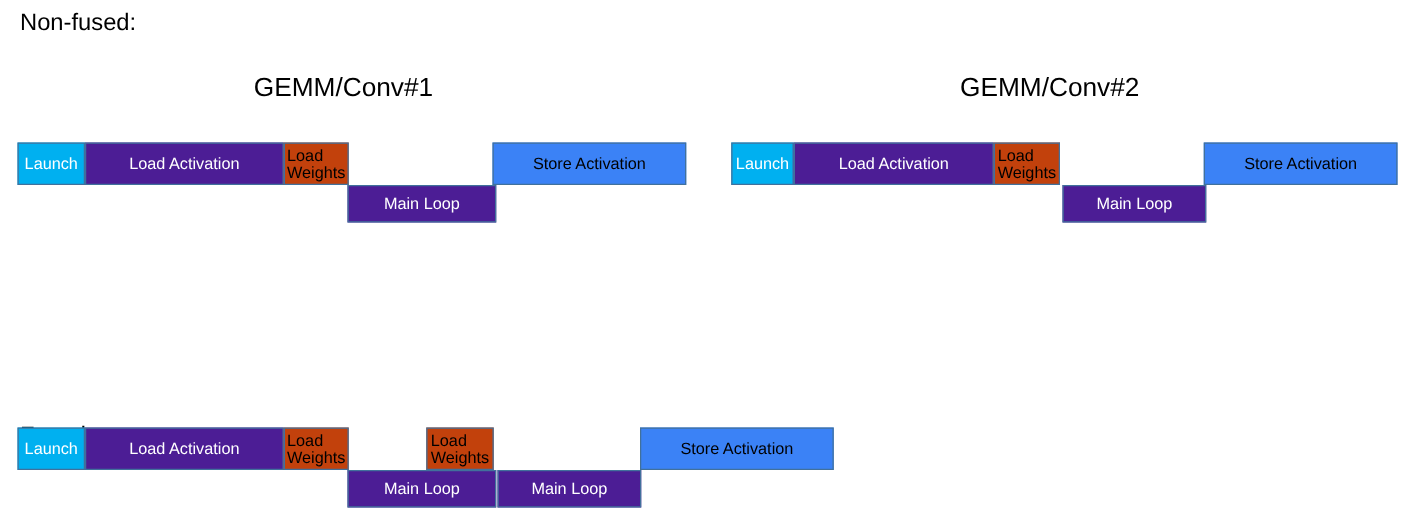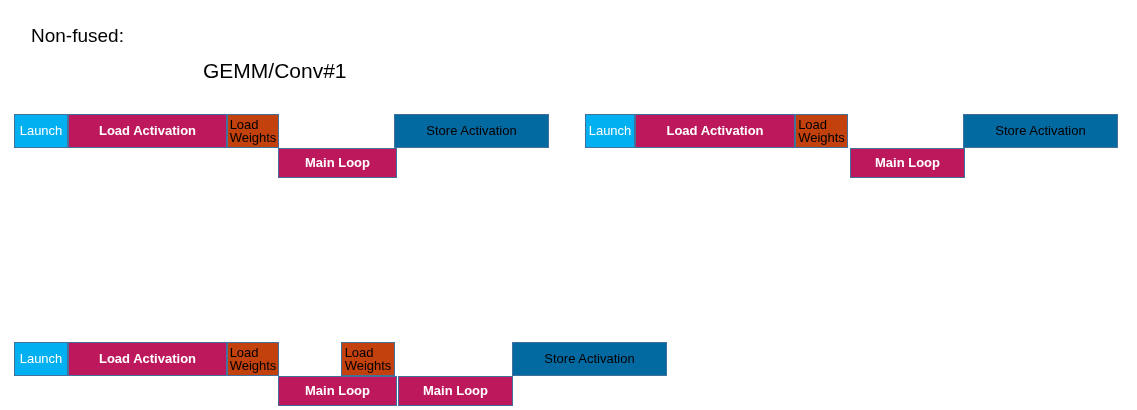--- a/index.html
+++ b/index.html
@@ -40,33 +40,34 @@
     box-sizing: border-box;
     border: 1px solid #41719C;
     display: flex;
     align-items: center;
     justify-content: center;
     line-height: 1.02;
     overflow: hidden;
     white-space: pre-line;
   }
   .blk.cyan   { background: #00B0F0; color: #ffffff; }
-  .blk.purple { background: #be185d; color: #ffffff; font-weight: bold; }
+  .blk.purple { background: #4c1d95; color: #ffffff; }
   .blk.yellow { background: #c2410c; color: #000000; }
-  .blk.orange { background: #0369a1; color: #000000; }
+  .blk.orange { background: #3b82f6; color: #000000; }
 </style>
 </head>
 <body>
 
 <div id="diagram">
 
-  <div class="section-label" id="label-non-fused" style="left: 16px; top: 26px; margin-left: 15px;">Non-fused:</div>
+  <div class="section-label" id="label-non-fused" style="left: 16px; top: 9px;">Non-fused:</div>
 
   <div class="group-title" id="title-gemm-1" style="left: 203px; top: 60px;">GEMM/Conv#1</div>
 
+  <div class="group-title" id="title-gemm-2" style="left: 768px; top: 60px;">GEMM/Conv#2</div>
 
   <div class="section-label" id="label-fused" style="left: 16px; top: 295px; margin-top: 44px;">Fused:</div>
 
   <div id="blocks-non-fused">
       <div class="blk cyan" style="left: 14px; top: 114px; width: 54px; height: 34px; font-size: 13px;">Launch</div>
       <div class="blk purple" style="left: 68px; top: 114px; width: 159px; height: 34px; font-size: 13px;">Load Activation</div>
       <div class="blk yellow" style="left: 227px; top: 114px; width: 52px; height: 34px; font-size: 13px;">Load
 Weights</div>
       <div class="blk purple" style="left: 278px; top: 148px; width: 119px; height: 30px; font-size: 13px;">Main Loop</div>
       <div class="blk orange" style="left: 394px; top: 114px; width: 155px; height: 34px; font-size: 13px;">Store Activation</div>

